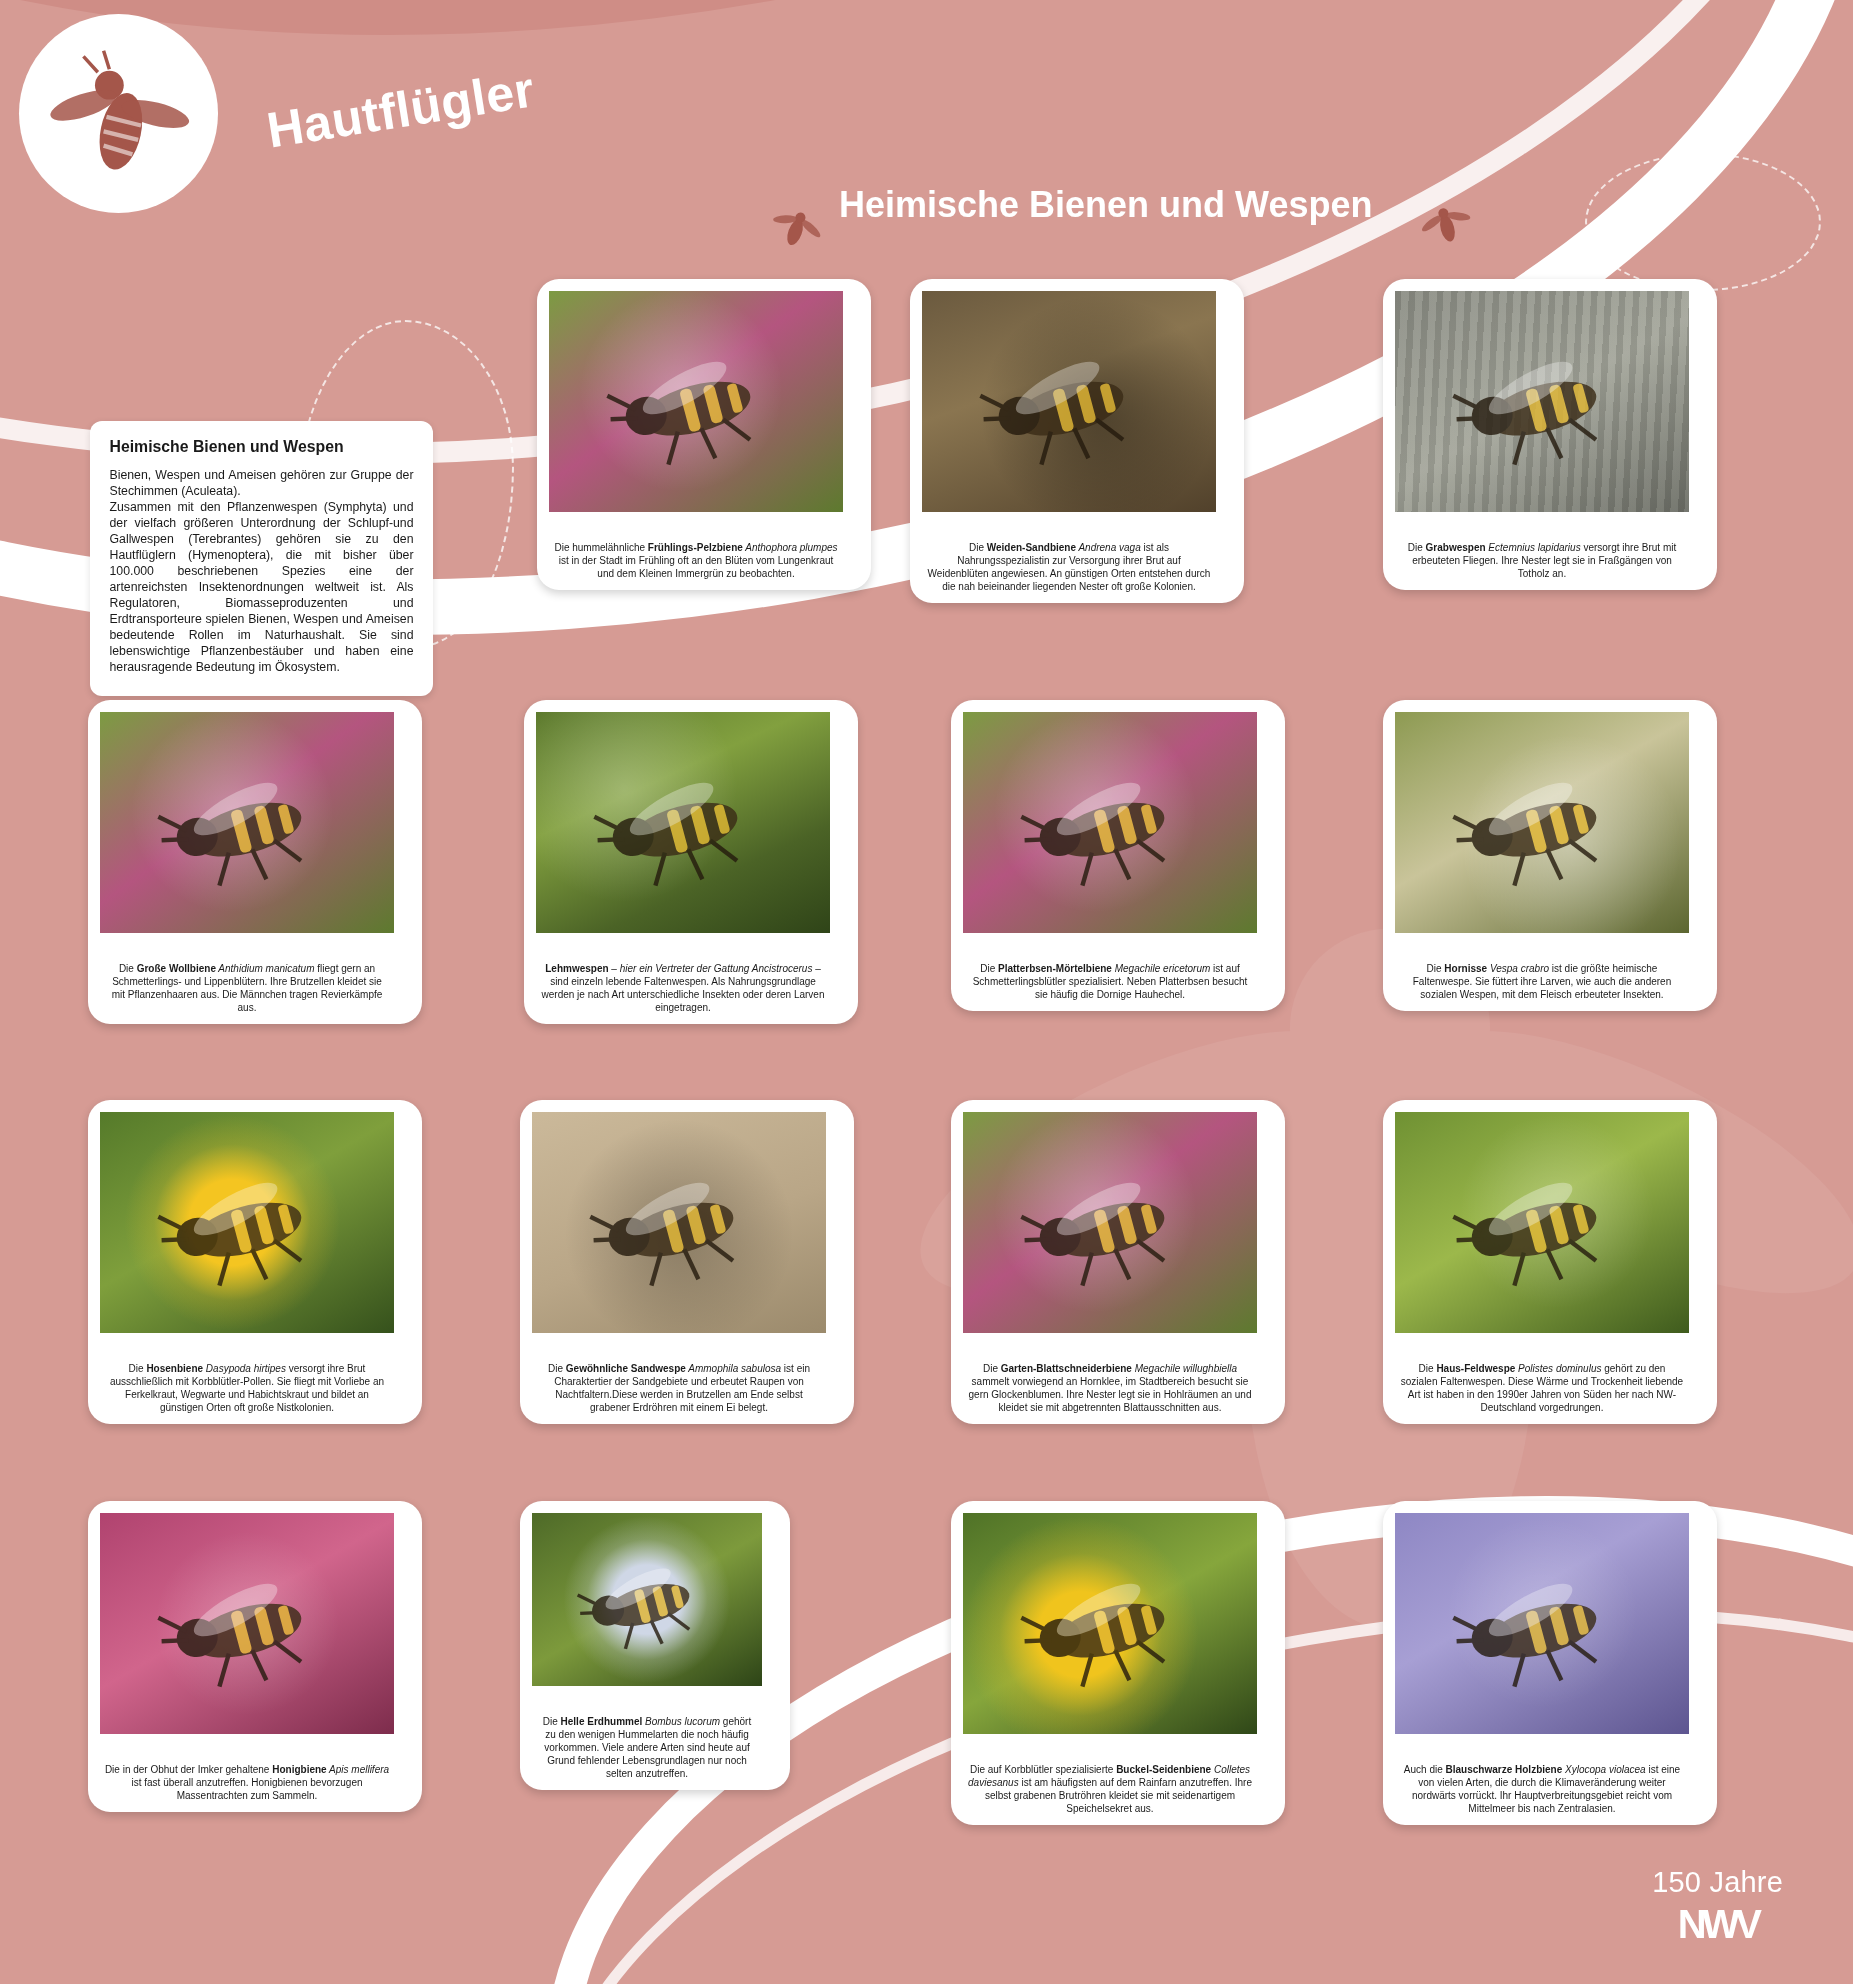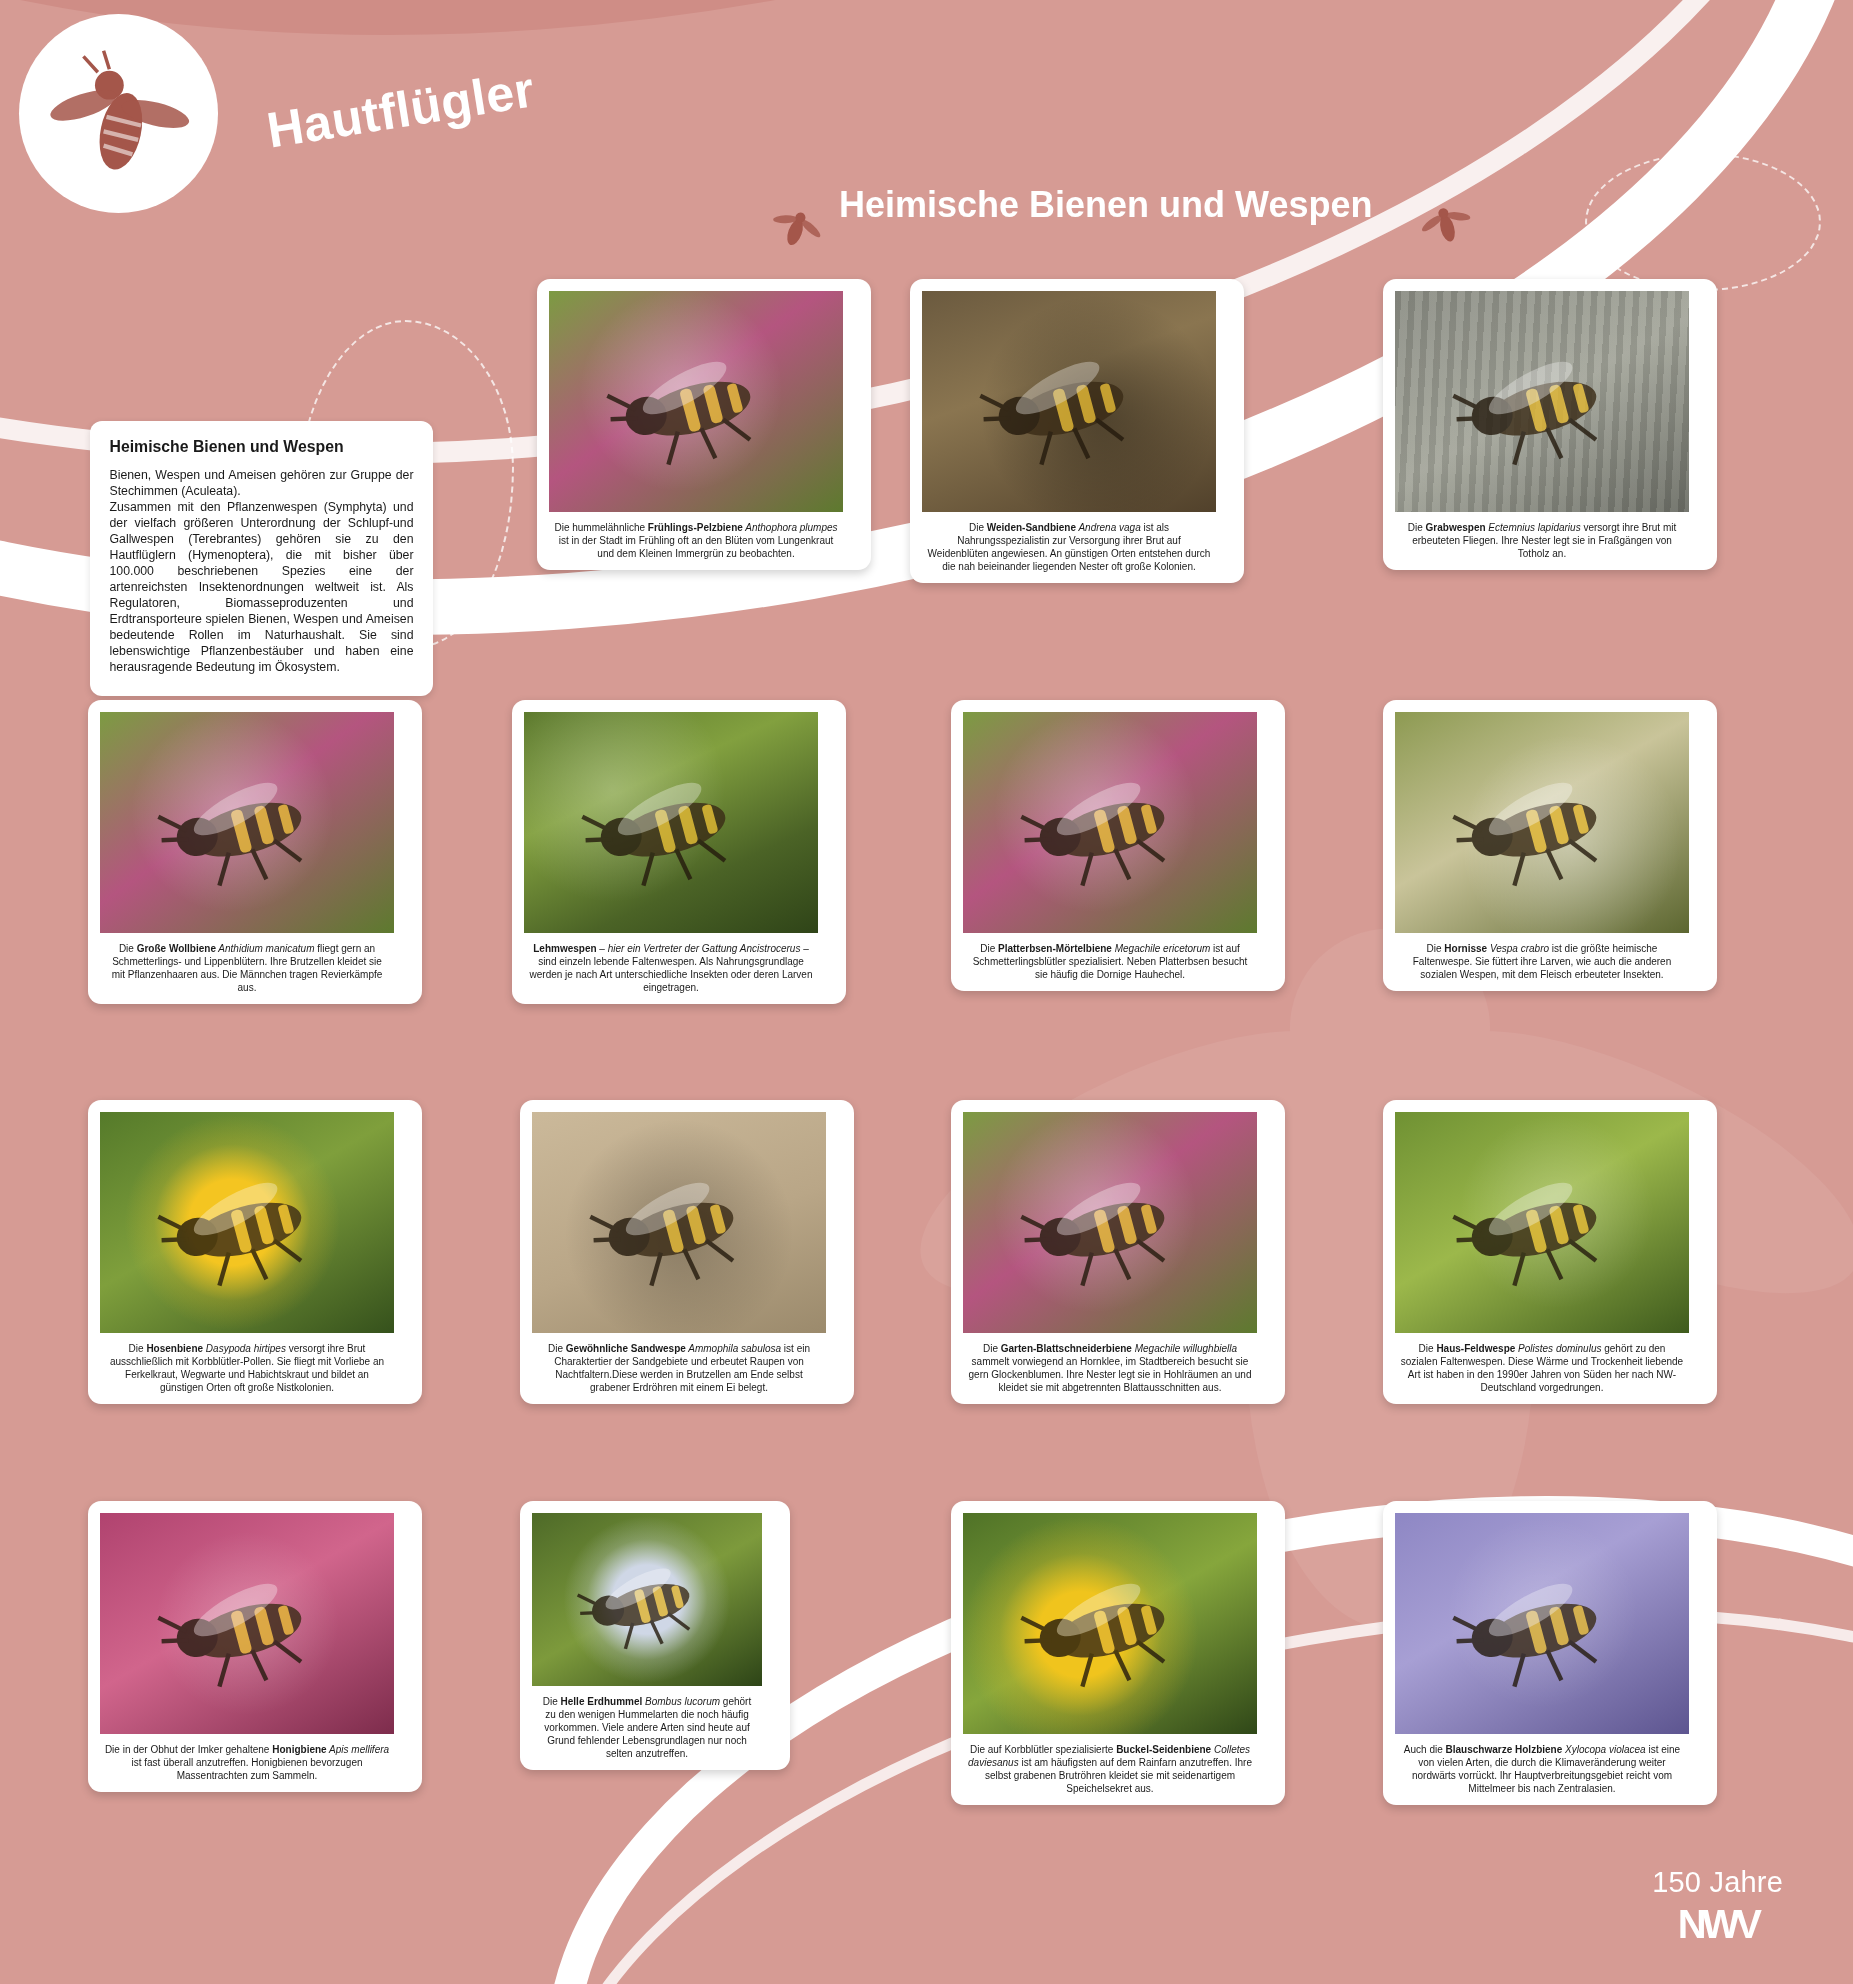--- a/index.html
+++ b/index.html
@@ -168,26 +168,27 @@
     font-size: 12.3px;
     line-height: 1.30;
     color: #1a1a1a;
     text-align: justify;
   }
 
   
   .card {
     position: absolute;
     background: #ffffff;
-    border-radius: 13px;
+    border-radius: 22px;
     box-shadow: 0 3.2px 8.3px rgba(0,0,0,.17);
     box-sizing: border-box;
     padding: 12px 28px 0 12px;
     display: flex;
     flex-direction: column;
+    gap: 20px;
   }
   .card .photo {
     width: 100%;
     height: 0;
     padding-bottom: 75%;
     position: relative;
     overflow: hidden;
     background: #6d7f3c;
   }
   .card .photo > .ph {
@@ -416,21 +417,21 @@
                   <path d="M-20 -2 L-29 -4"></path>
                   <path d="M-8 6 L-14 16"></path>
                   <path d="M0 7 L2 18"></path>
                   <path d="M8 6 L15 15"></path>
                 </g>
               </g>
             </svg></div>
         </div>
         <div class="caption"><span>Die </span><b>Große Wollbiene</b><i> Anthidium manicatum</i><span> fliegt gern an Schmetterlings- und Lippenblütern. Ihre Brutzellen kleidet sie mit Pflanzenhaaren aus. Die Männchen tragen Revierkämpfe aus.</span></div>
       </div>
-      <div class="card" style="left: 512px; top: 700px; width: 334px;">
+      <div class="card" style="left: 524px; top: 700px; width: 334px;">
         <div class="photo" title="Lehmwespe der Gattung Ancistrocerus an Blüte">
           <div class="ph ph-grass"><svg viewBox="0 0 100 75" width="100%" height="100%" preserveAspectRatio="none">
               <g transform="translate(50 40) rotate(-15)" opacity="0.80">
                 <ellipse cx="0" cy="0" rx="19" ry="8" fill="#3a2b16"></ellipse>
                 <ellipse cx="-17" cy="-2" rx="7" ry="6.5" fill="#241a0d"></ellipse>
                 <g fill="#e0b531">
                   <rect x="-4" y="-7.4" width="4" height="14.8" rx="1.6"></rect>
                   <rect x="4" y="-6.6" width="4" height="13.2" rx="1.6"></rect>
                   <rect x="12" y="-5" width="3.4" height="10" rx="1.4"></rect>
                 </g>

